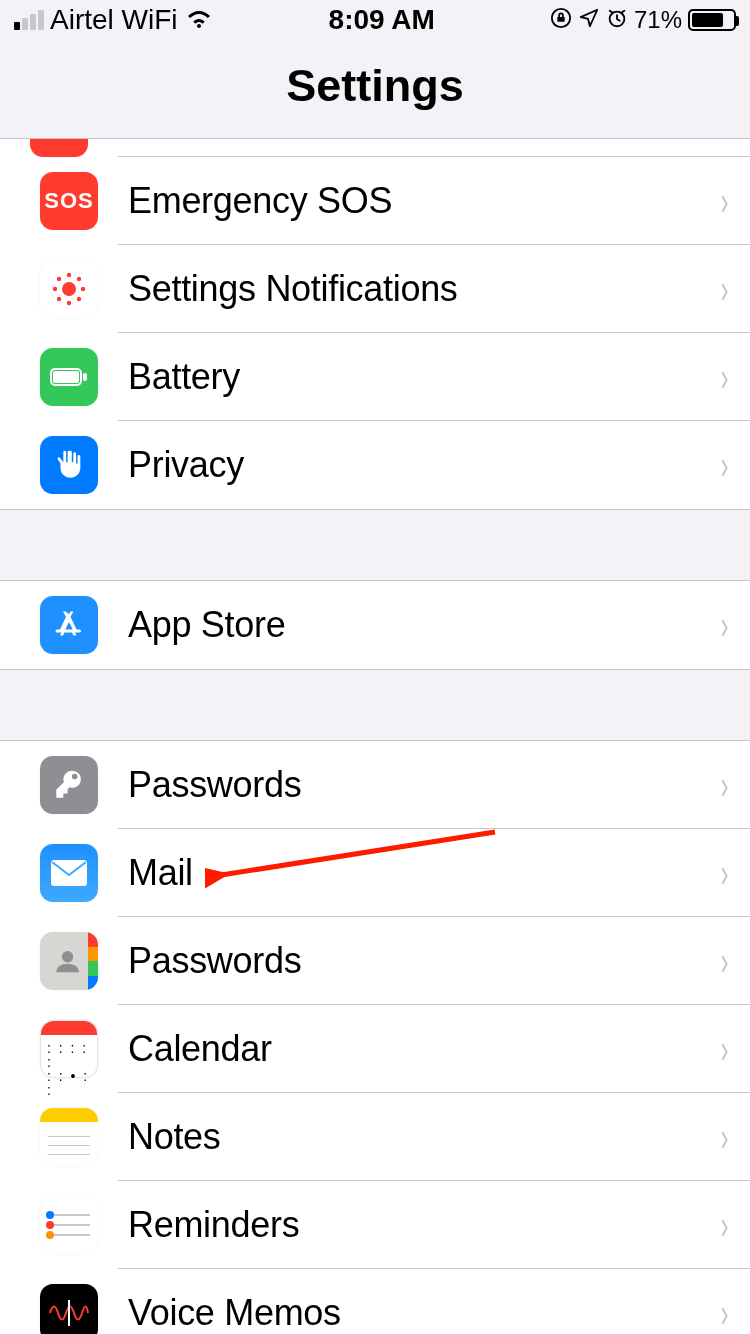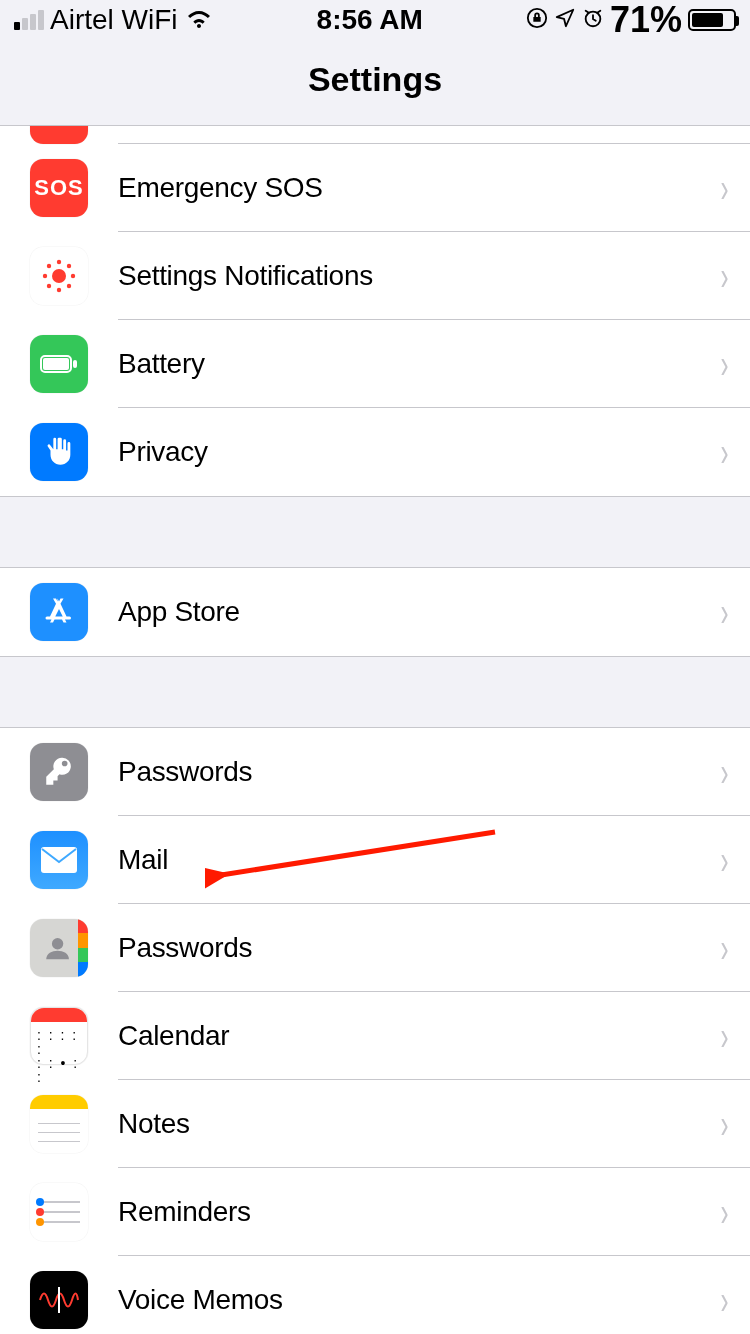--- a/index.html
+++ b/index.html
@@ -32,39 +32,39 @@
   .signal-bars span:nth-child(2){height:12px;}
   .signal-bars span:nth-child(3){height:16px;}
   .signal-bars span:nth-child(4){height:20px;}
   .carrier { font-size: 28px; font-weight: 400; }
   .wifi-icon { display:inline-block; }
 
   
   .nav-title {
     background: #f2f2f7;
     text-align: center;
-    font-size: 34px;
+    font-size: 45px;
     font-weight: 700;
     padding: 20px 0 26px;
     border-bottom: 1px solid #c7c7cc;
   }
 
   
   .group {
     background: #fff;
     border-top: 1px solid #c7c7cc;
     border-bottom: 1px solid #c7c7cc;
   }
   .gap { height: 70px; background:#f2f2f7; }
 
   .row {
     display: flex;
     align-items: center;
     height: 88px;
-    padding-left: 30px;
+    padding-left: 40px;
     position: relative;
   }
   .row .sep {
     position: absolute;
     left: 118px; right: 0; bottom: 0;
     height: 1px;
     background: #c7c7cc;
   }
   .row:last-child .sep,
   .row.first-partial .sep { display: block; } 
@@ -73,21 +73,21 @@
   .app-icon {
     width: 58px; height: 58px;
     border-radius: 13px;
     margin-right: 30px;
     flex: 0 0 58px;
     display: flex; align-items: center; justify-content: center;
     font-size: 30px; color: #fff;
     box-shadow: 0 0 0 0.5px rgba(0,0,0,.05);
   }
   .row-label {
-    font-size: 28px;
+    font-size: 36px;
     font-weight: 400;
     letter-spacing: -0.3px;
     flex: 1;
   }
   .chevron {
     color: #c7c7cc;
     font-size: 40px;
     font-weight: 300;
     padding-right: 24px;
     transform: scaleX(0.6);
@@ -158,40 +158,40 @@
         <span></span>
         <span></span>
     </span>
     <span class="carrier">Airtel WiFi</span>
     <span class="wifi-icon">
       <svg width="30" height="22" viewBox="0 0 30 22">
           <path d="M15 21c-1.1 0-2-.9-2-2s.9-2 2-2 2 .9 2 2-.9 2-2 2zm-5.7-6.3C11 13 12.9 12 15 12s4 1 5.7 2.7l-2.1 2.1C17.5 15.7 16.3 15 15 15s-2.5.7-3.6 1.8l-2.1-2.1zM4 9C7 6 10.8 4 15 4s8 2 11 5l-2.1 2.1C21.5 8.7 18.4 7 15 7S8.5 8.7 6.1 11.1L4 9z" fill="#000"></path>
         </svg>
     </span>
   </div>
-  <div class="status-center">8:56 AM</div>
+  <div class="status-center">8:09 AM</div>
   <div class="status-right">
     <span>
       <svg width="22" height="22" viewBox="0 0 24 24">
           <circle cx="12" cy="12" r="10" fill="none" stroke="#000" stroke-width="2"></circle>
           <path d="M9 11V9a3 3 0 016 0v2h1v5H8v-5h1zm2 0h2V9a1 1 0 00-2 0v2z" fill="#000"></path>
         </svg>
     </span>
     <span>
       <svg width="22" height="22" viewBox="0 0 24 24">
           <path d="M3 11l18-8-8 18-2-8-8-2z" fill="none" stroke="#000" stroke-width="2" stroke-linejoin="round"></path>
         </svg>
     </span>
     <span>
       <svg width="22" height="22" viewBox="0 0 24 24">
           <circle cx="12" cy="13" r="8" fill="none" stroke="#000" stroke-width="2"></circle>
           <path d="M12 9v4l3 2M4 4l3 2M20 4l-3 2" stroke="#000" stroke-width="2" fill="none" stroke-linecap="round"></path>
         </svg>
     </span>
-    <span style="font-size:36px;font-weight:700;">71%</span>
+    <span style="font-size:24px;font-weight:400;">71%</span>
     <span class="battery">
         <span class="fill"></span>
       </span>
   </div>
 </div>
 
 <div class="nav-title">Settings</div>
 
 <div class="group" style="border-top:none;">
 

